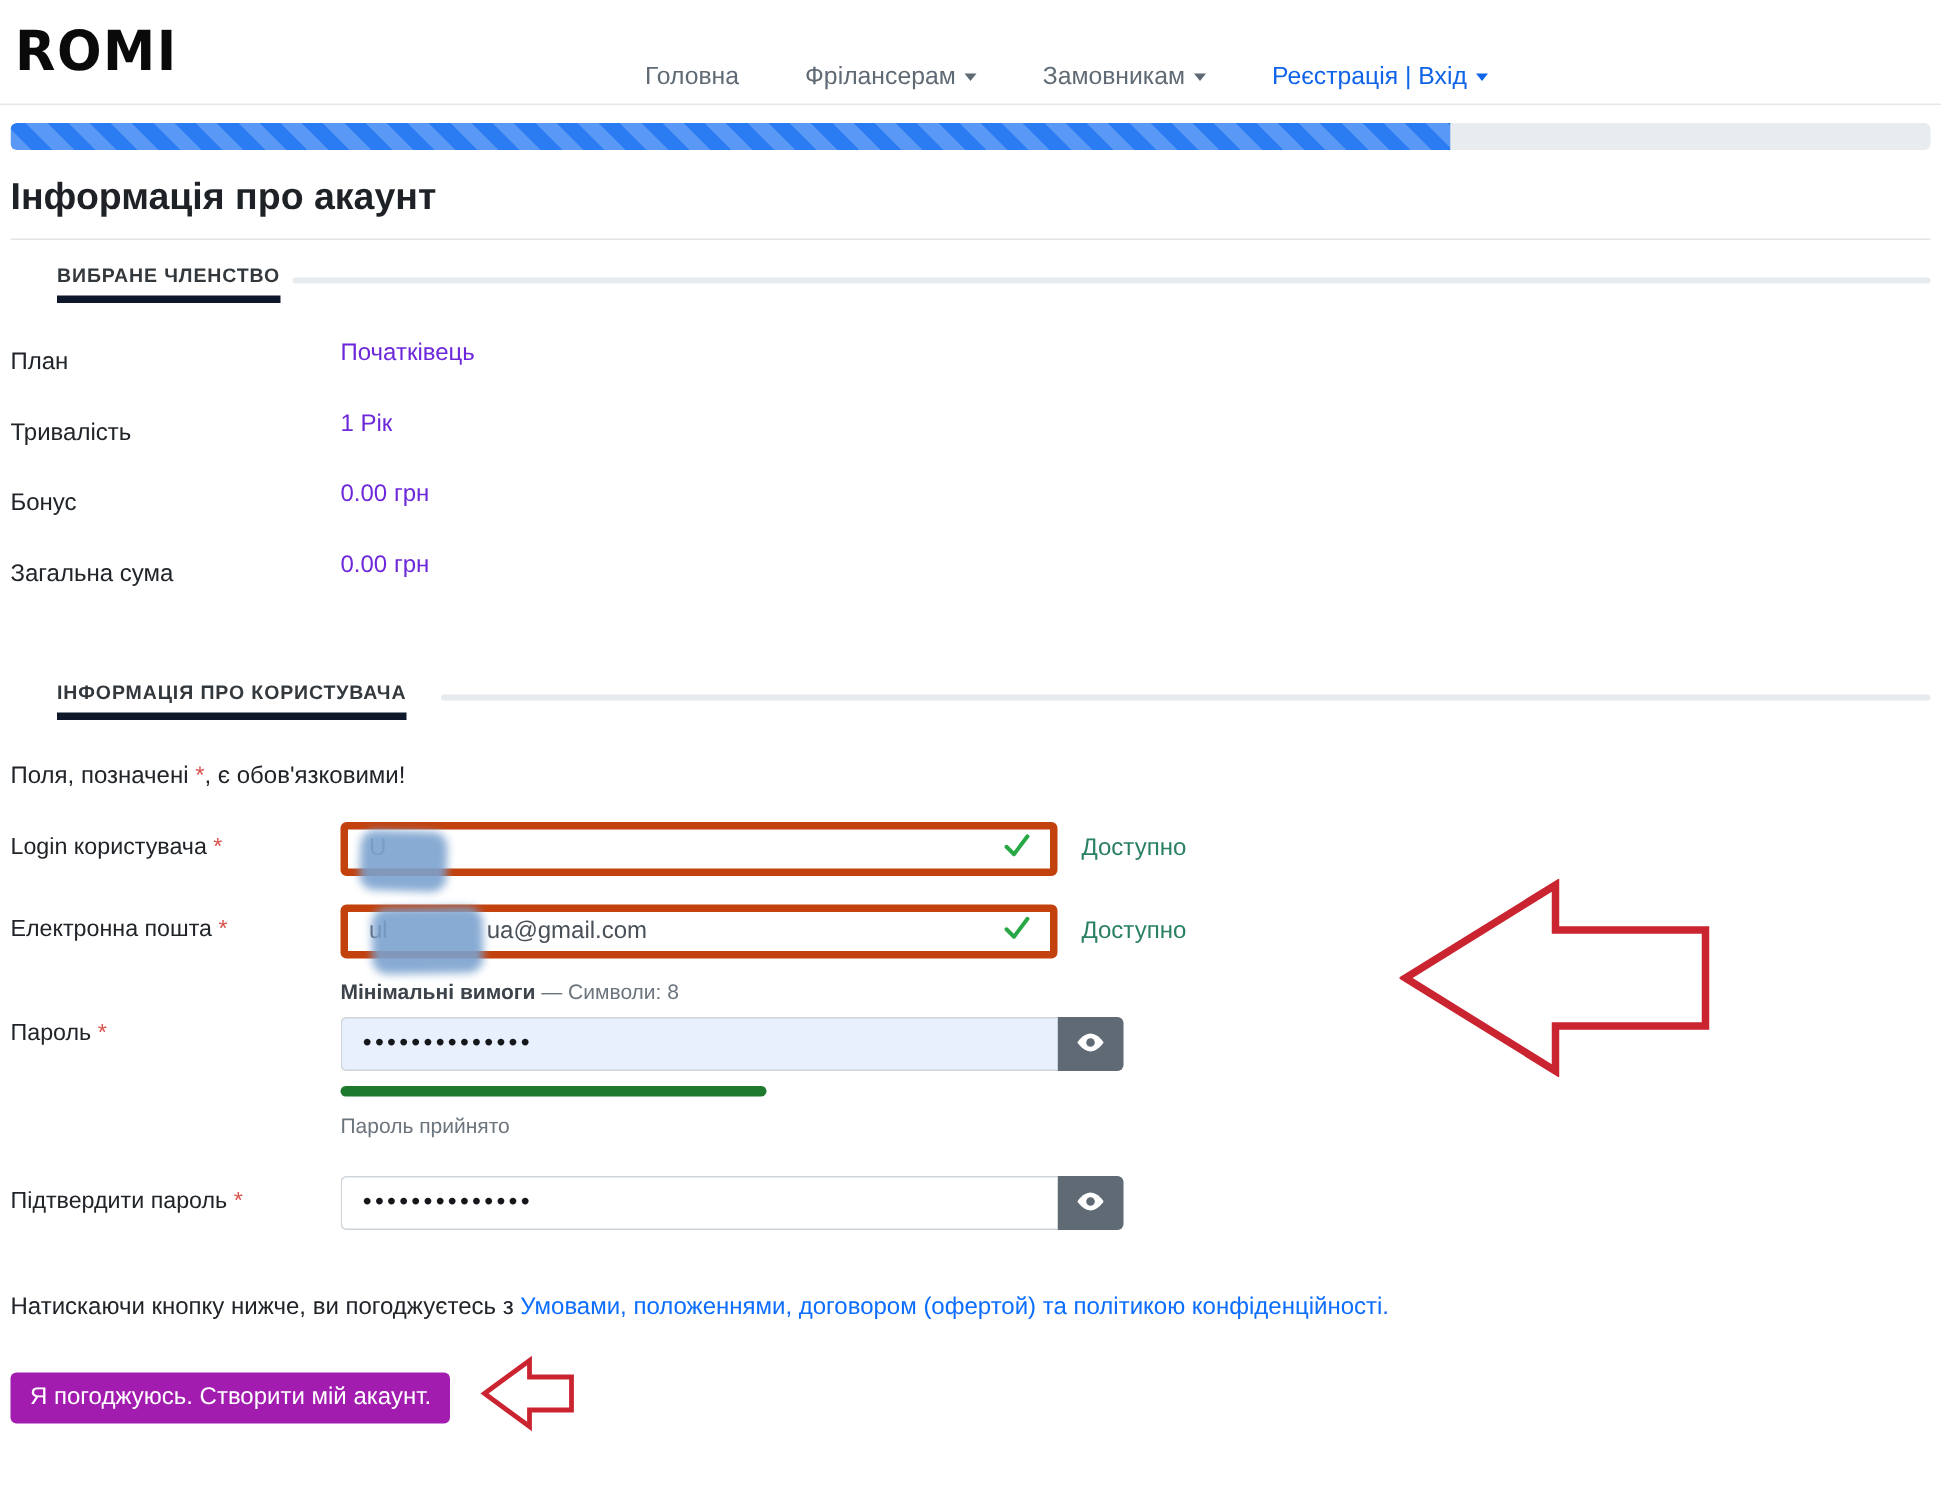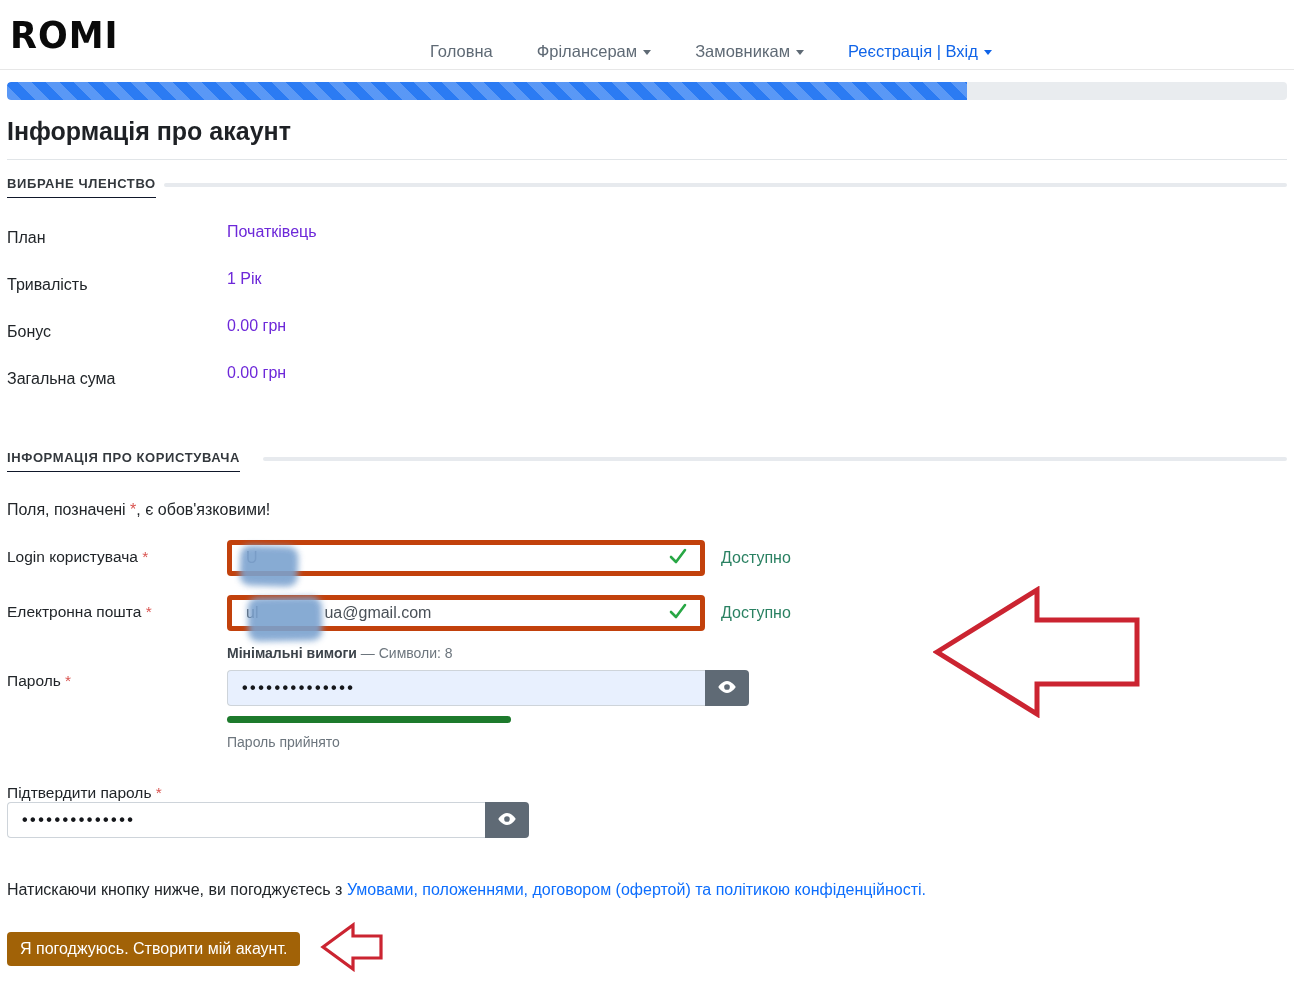--- a/index.html
+++ b/index.html
@@ -22,21 +22,21 @@
   .progress-fill { height:100%; background:#2b7bf3; border-radius:4px 0 0 4px;
     background-image:repeating-linear-gradient(45deg, rgba(255,255,255,.22) 0 10px, rgba(255,255,255,0) 10px 20px); }
 
   
   .container { padding:0 7px; }
   .page-title { margin-top:17px; font-size:25px; font-weight:700; color:#1e2125; }
   .hr { margin-top:13px; border:0; border-top:1px solid #e1e5e8; height:0; }
 
   .legend-row { display:flex; align-items:center; }
   .legend { font-size:13px; font-weight:700; letter-spacing:.6px; color:#33383d;
-    padding-bottom:6px; border-bottom:1px solid #0f172a; white-space:nowrap; }
+    padding-bottom:6px; border-bottom:5px solid #0f172a; white-space:nowrap;margin-left:31px; }
   .legend-line { flex:1; height:4px; background:#e7eaee; border-radius:2px; margin-left:8px; margin-bottom:4px; }
   .legend-row.first { margin-top:16px; }
   .legend-row.second { margin-top:40px;gap:15px; }
 
   .kv-rows { margin-top:24px; }
   .kv-row { display:flex; min-height:47px; align-items:flex-start; }
   .kv-label { width:220px; font-size:16px; color:#212529; padding-top:7px; }
   .kv-value { font-size:16px; color:#6d28d9; padding-top:1px; }
 
   .required-note { margin-top:29px; font-size:16px; }
@@ -44,42 +44,42 @@
 
   .form { margin-top:21px; }
   .form-row { display:flex; align-items:flex-start; }
   .form-label { width:220px; font-size:15.5px; color:#212529; padding-top:8px; }
   .form-label.pw { padding-top:27px; }
   .input-wrap { position:relative; width:478px; }
   .input { width:478px; height:36px; border:1px solid #ced4da; border-radius:4px; background:#fff;
     font-size:16px; color:#495057; padding:0 14px; display:flex; align-items:center; position:relative; }
   .input.valid { border:5px solid #c2410c; }
   .input.autofill { background:#e8f0fe; border-radius:4px 0 0 4px; }
-  .mr19 { margin-top:19px; } .mr14 { margin-top:14px; } .mr26 { margin-top:26px;flex-direction:column; }
+  .mr19 { margin-top:19px; } .mr14 { margin-top:14px; } .mr26 { margin-top:26px; }
   .check { position:absolute; right:12px; top:50%; transform:translateY(-50%); }
   .status { font-size:16px; color:#2a8162; margin-left:16px; padding-top:9px; }
   .smudge { position:absolute; background:#7ba2cf; opacity:.9; filter:blur(3px); border-radius:10px; z-index:2; }
   .faint-letter { color:#6b7280; font-size:16px; }
 
   .pw-req { font-size:14px; color:#6c757d; margin-bottom:9px; }
   .pw-req b { color:#3c434a; }
   .dots { font-size:16px; font-weight:700; letter-spacing:2.5px; color:#15171b; }
   .pw-group { display:flex; }
   .eye-btn { width:44px; height:36px; background:#5f6a75; border:none; border-radius:0 4px 4px 0;
     display:flex; align-items:center; justify-content:center; cursor:pointer; flex:none; }
   .eye-btn.r2 { border-radius:0 4px 4px 0; }
   .input.with-eye { border-right:none; border-radius:4px 0 0 4px; }
   .strength-bar { margin-top:10px; width:284px; height:7px; background:#1d7a2c; border-radius:4px; }
   .strength-text { margin-top:11px; font-size:14px; color:#6c757d; }
 
   .agreement { margin-top:43px; font-size:16px; color:#212529; }
   .agreement a { color:#0d6efd; text-decoration:none; cursor:pointer; }
 
   .submit-row { margin-top:23px; display:flex; align-items:center; }
-  .submit-btn { background:#a16207; color:#fff; font-size:16px; font-family:"Liberation Sans",sans-serif;
+  .submit-btn { background:#a21caf; color:#fff; font-size:16px; font-family:"Liberation Sans",sans-serif;
     border:none; border-radius:4px; padding:8px 13px; cursor:pointer; }
   .small-arrow { margin-left:20px; }
 
   .big-arrow { position:absolute; left:933px; top:586px; }
 </style>
 </head>
 <body>
 
 <div class="header">
   <div class="logo">ROMI</div>

